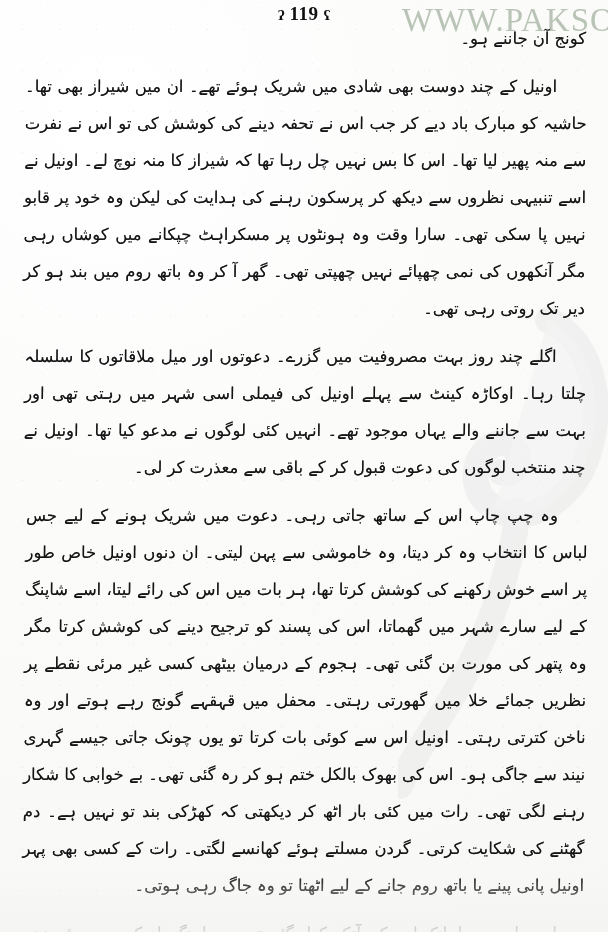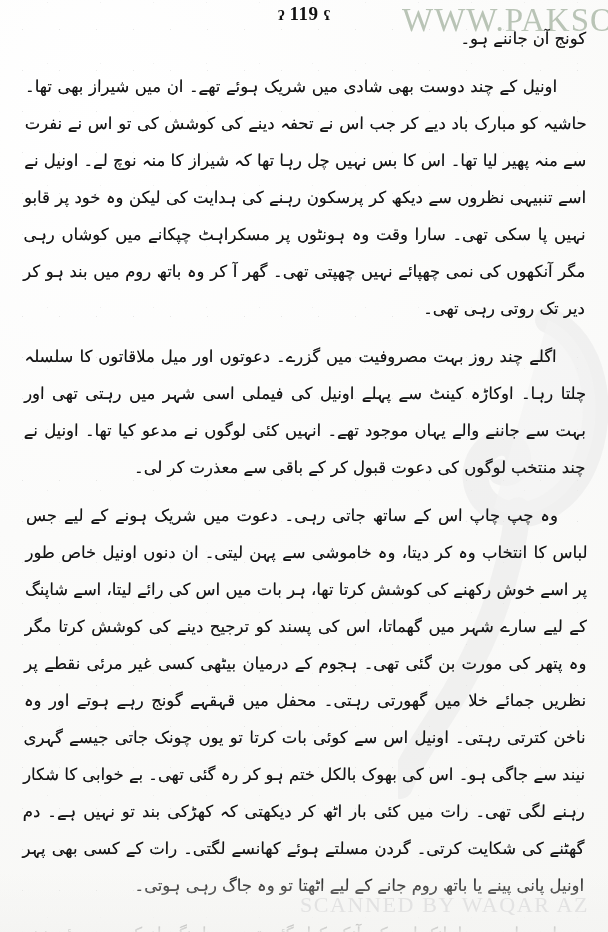--- a/index.html
+++ b/index.html
@@ -193,15 +193,14 @@
     <p class="para indent tight">اگلے چند روز بہت مصروفیت میں گزرے۔ دعوتوں اور میل ملاقاتوں کا سلسلہ چلتا رہا۔ اوکاڑہ کینٹ سے پہلے اونیل کی فیملی اسی شہر میں رہتی تھی اور بہت سے جاننے والے یہاں موجود تھے۔ انہیں کئی لوگوں نے مدعو کیا تھا۔ اونیل نے چند منتخب لوگوں کی دعوت قبول کر کے باقی سے معذرت کر لی۔</p>
 
     <p class="para indent tight">وہ چپ چاپ اس کے ساتھ جاتی رہی۔ دعوت میں شریک ہونے کے لیے جس لباس کا انتخاب وہ کر دیتا، وہ خاموشی سے پہن لیتی۔ ان دنوں اونیل خاص طور پر اسے خوش رکھنے کی کوشش کرتا تھا، ہر بات میں اس کی رائے لیتا، اسے شاپنگ کے لیے سارے شہر میں گھماتا، اس کی پسند کو ترجیح دینے کی کوشش کرتا مگر وہ پتھر کی مورت بن گئی تھی۔ ہجوم کے درمیان بیٹھی کسی غیر مرئی نقطے پر نظریں جمائے خلا میں گھورتی رہتی۔ محفل میں قہقہے گونج رہے ہوتے اور وہ ناخن کترتی رہتی۔ اونیل اس سے کوئی بات کرتا تو یوں چونک جاتی جیسے گہری نیند سے جاگی ہو۔ اس کی بھوک بالکل ختم ہو کر رہ گئی تھی۔ بے خوابی کا شکار رہنے لگی تھی۔ رات میں کئی بار اٹھ کر دیکھتی کہ کھڑکی بند تو نہیں ہے۔ دم گھٹنے کی شکایت کرتی۔ گردن مسلتے ہوئے کھانسے لگتی۔ رات کے کسی بھی پہر اونیل پانی پینے یا باتھ روم جانے کے لیے اٹھتا تو وہ جاگ رہی ہوتی۔</p>
 
     <p class="para indent">اس رات بھی اچانک اس کی آنکھ کھل گئی تھی۔ سلیپنگ پلز کی دی ہوئی نیند کا بوجھل پن اس کے پورے وجود پر چھایا ہوا تھا۔ اس نے ایک نظر بستر کے دوسرے سرے پر اوندھے لیٹے اونیل پر ڈالی اور چادر کو جسم پر درست کرتے ہوئے آنکھیں بند کر کے دوبارہ سونے کی کوشش کی لیکن خاصی دیر کروٹیں بدلنے کے بعد بھی نیند آنکھوں میں آنے پر راضی نہ ہوئی تھی۔ اسے حرارت</p>
 
   </div>
 
   <div class="bottom-fade"></div>
 
-  <div class="wm-bottom">SCANNED BY WAQAR AZ</div>
 
 </div>
 
 </body></html>

